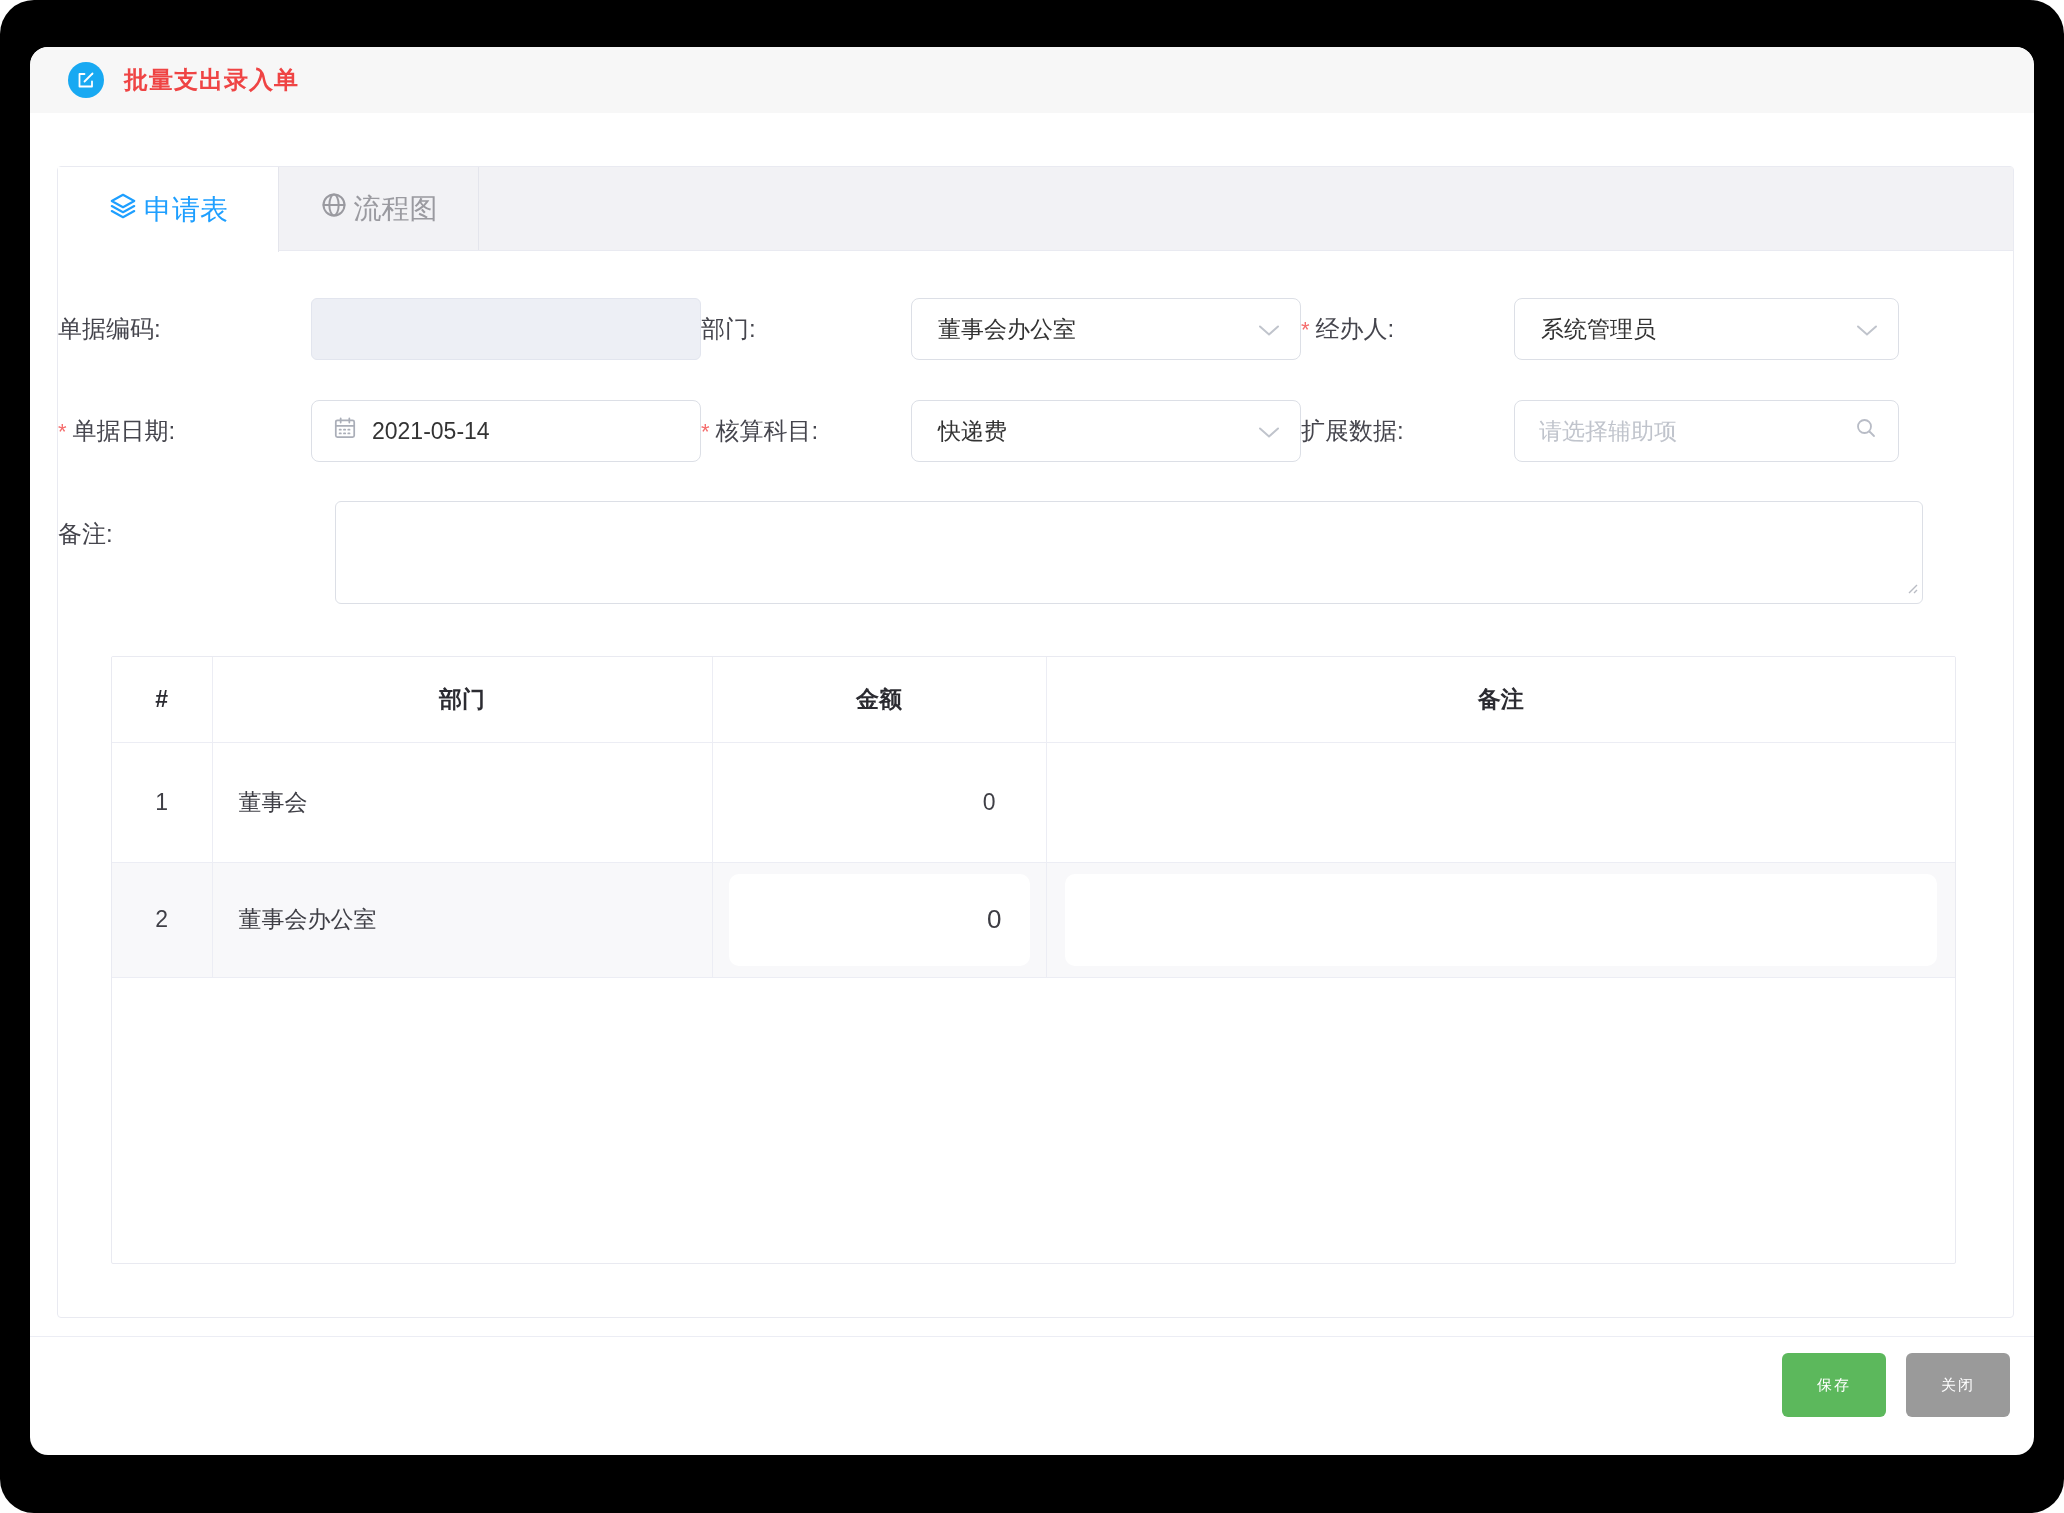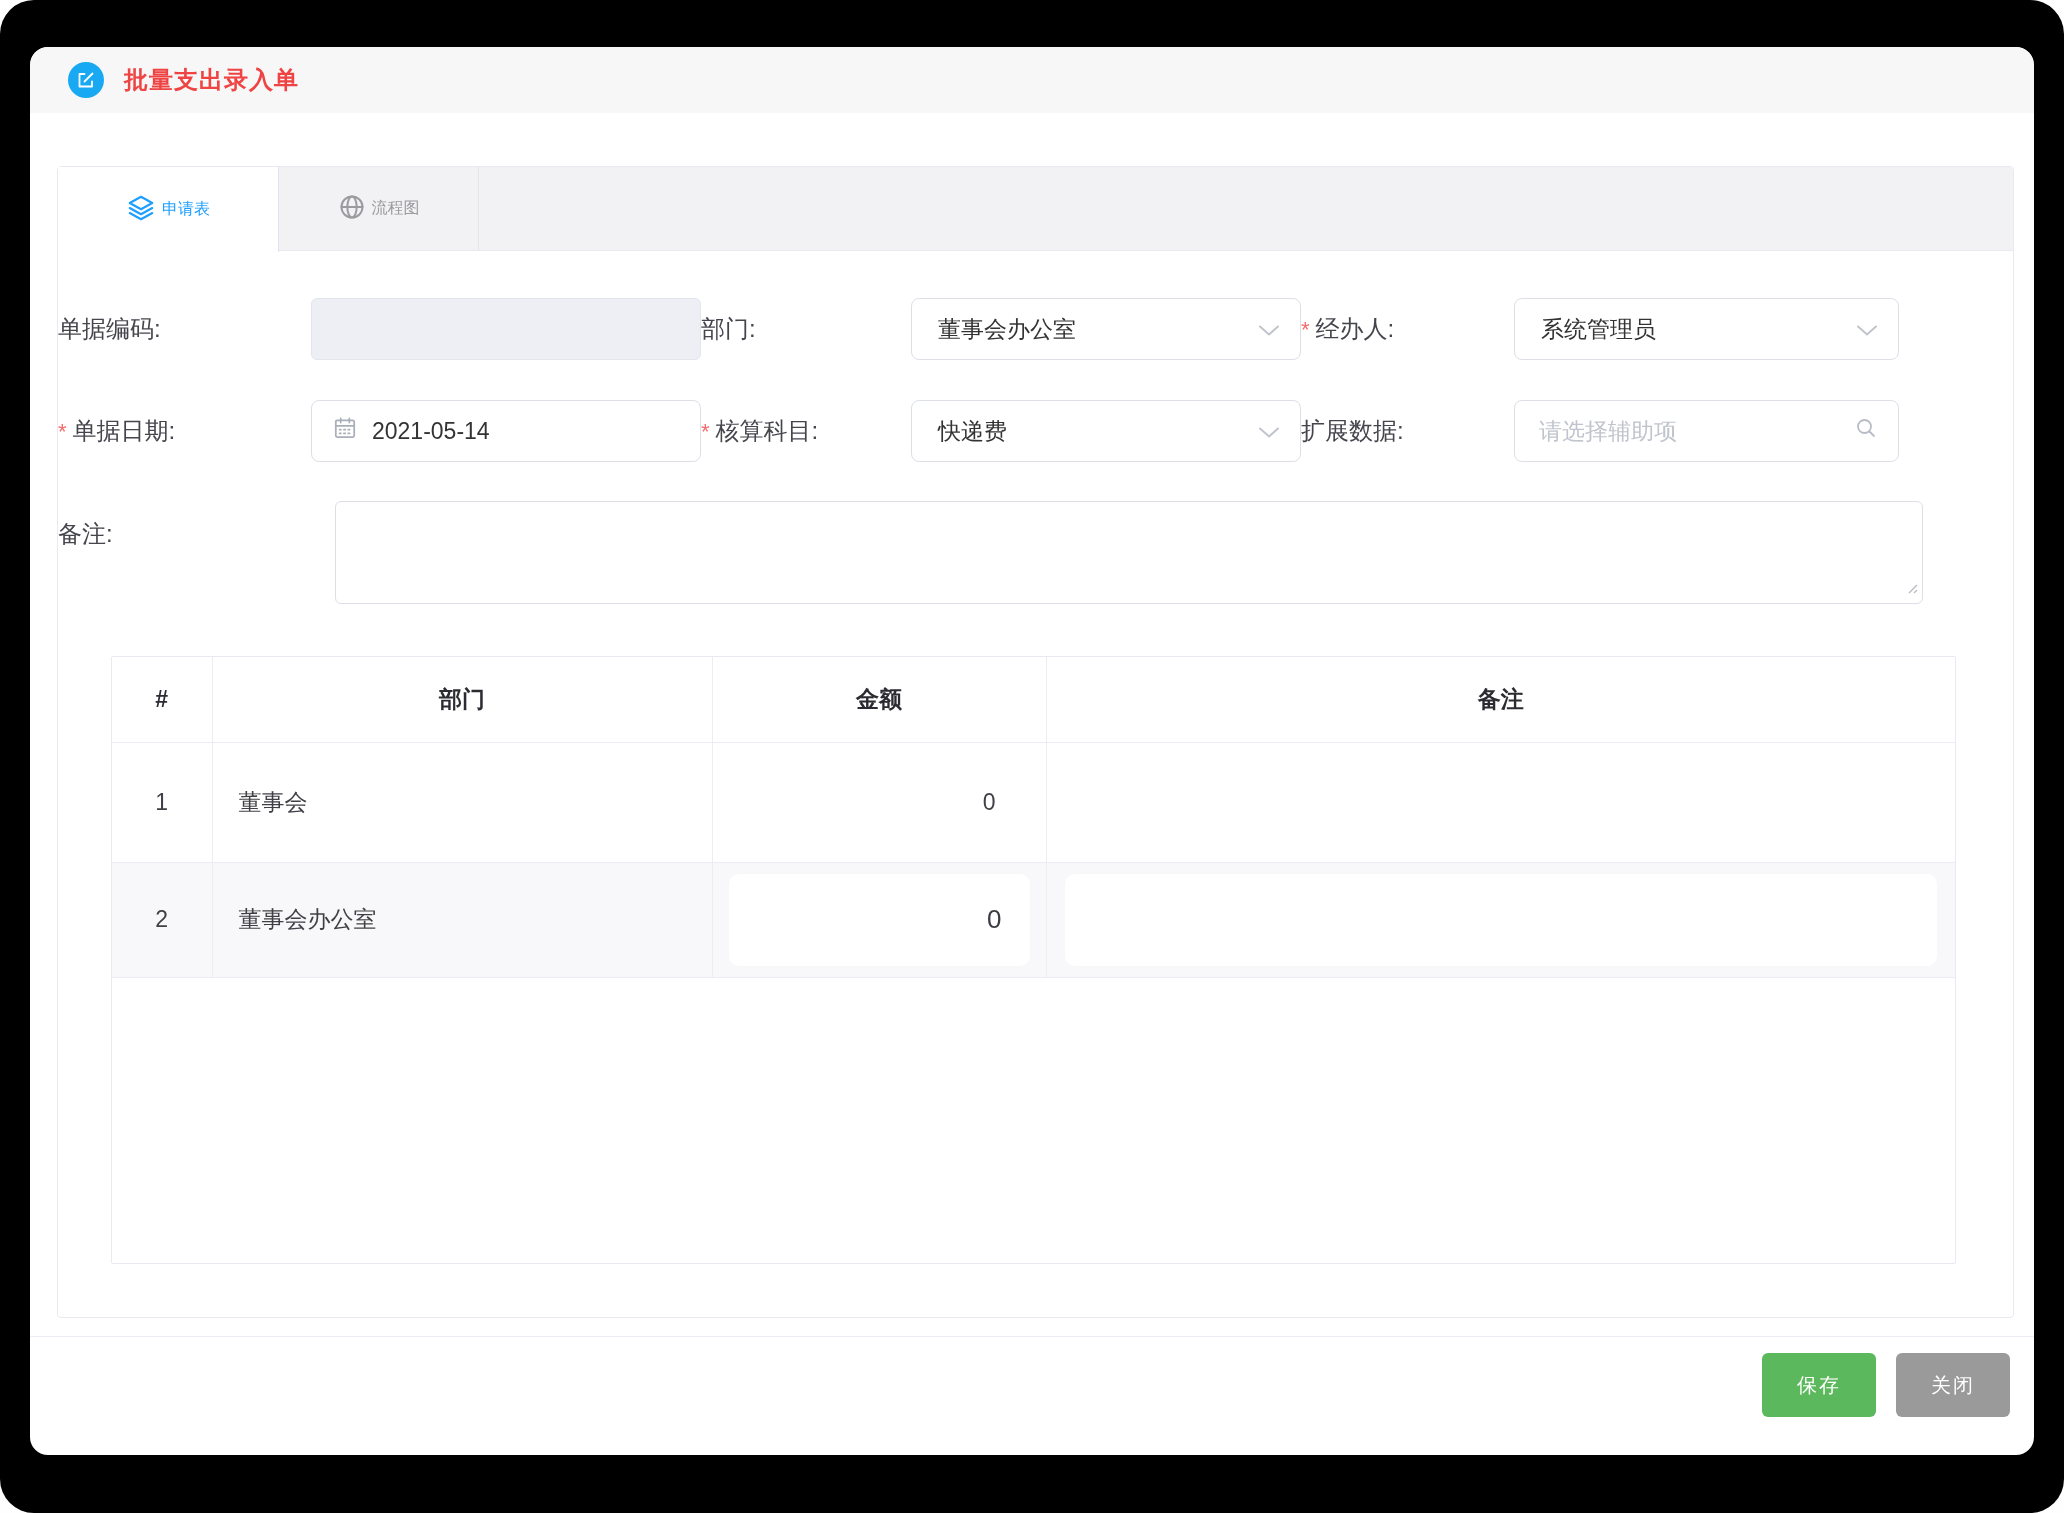--- a/index.html
+++ b/index.html
@@ -8,21 +8,21 @@
   .window { position:absolute; left:30px; top:47px; width:2004px; height:1408px; background:#ffffff; border-radius:18px; box-shadow:0 12px 50px rgba(0,0,0,.55); overflow:hidden; }
 
   
   .win-header { height:66px; background:#f7f7f7; display:flex; align-items:center; padding-left:38px; gap:20px; border-radius:18px 18px 0 0; }
   .title-icon { width:36px; height:36px; border-radius:50%; background:#18A9F2; display:flex; align-items:center; justify-content:center; flex:0 0 auto; }
   .win-title { font-size:24px; font-weight:700; color:#ef4444; letter-spacing:1px; }
 
   
   .panel { margin:53px 0 0 27px; width:1957px; height:1152px; border:1px solid #e9eaf1; border-radius:4px; background:#ffffff; }
   .tabbar { height:84px; background:#f2f2f5; border-bottom:1px solid #e9eaf1; display:flex; }
-  .tab { display:flex; align-items:center; justify-content:center; gap:6px; font-size:16px; cursor:pointer; border-right:1px solid #e4e5ec; }
+  .tab { display:flex; align-items:center; justify-content:center; gap:6px; font-size:28px; cursor:pointer; border-right:1px solid #e4e5ec; }
   .tab-active { width:221px; background:#ffffff; color:#1E9FFF; height:85px; }
   .tab-inactive { width:200px; color:#9a9aa0; }
 
   
   .form { padding-top:46px; }
   .form-row { display:flex; align-items:center; height:64px; margin-bottom:38px; }
   .lbl { font-size:24px; color:#45454d; text-align:left; white-space:nowrap; }
   .lbl .req { color:#F56C6C; font-size:22px; margin-right:6px; }
   .w1 { width:220px; } .w2 { width:176px; } .w3 { width:178px; }
   .ctl { height:62px; border:1px solid #dcdfe6; border-radius:8px; background:#fff; display:flex; align-items:center; font-size:23px; color:#333; position:relative; }
@@ -53,21 +53,21 @@
   .cell-index { text-align:center; color:#55555c; font-size:22px; }
   .cell-dept { padding-left:26px; }
   .cell-amount { text-align:right; padding-right:50px; font-size:26px; color:#3c3c43; }
   .cell-box { padding:0 !important; }
   .inner-input { height:92px; background:#ffffff; border-radius:10px; display:flex; align-items:center; }
   .inner-amount { margin:0 16px; justify-content:flex-end; padding-right:28px; font-size:26px; color:#3c3c43; }
   .inner-remark { margin:0 18px; }
 
   
   .footer { border-top:1px solid #ecedf4; margin-top:18px; padding:16px 24px 0 0; display:flex; justify-content:flex-end; gap:20px; }
-  .btn { height:64px; border:none; border-radius:6px; font-size:20px; color:#ffffff; padding:0 35px; cursor:pointer; font-family:inherit; letter-spacing:2px; }
+  .btn { height:64px; border:none; border-radius:6px; font-size:15px; color:#ffffff; padding:0 35px; cursor:pointer; font-family:inherit; letter-spacing:2px; }
   .btn-save { background:#5CB85C; }
   .btn-close { background:#9A9A9A; }
 </style>
 </head>
 <body>
 
 <div class="frame"></div>
 
 <div class="window">
 

